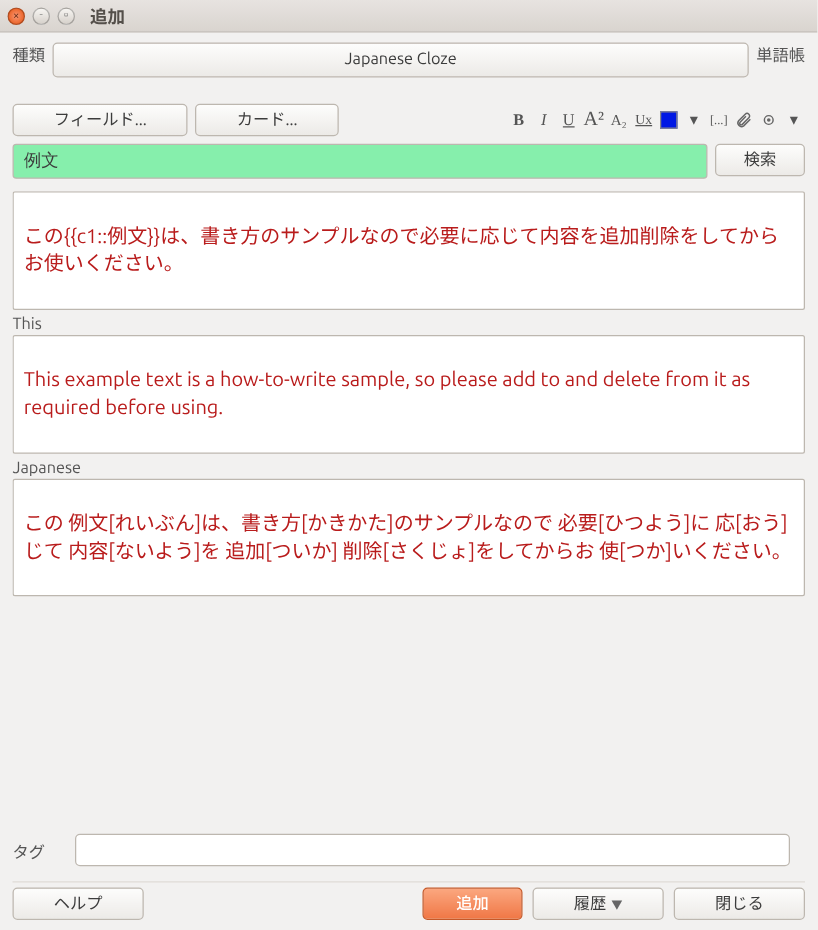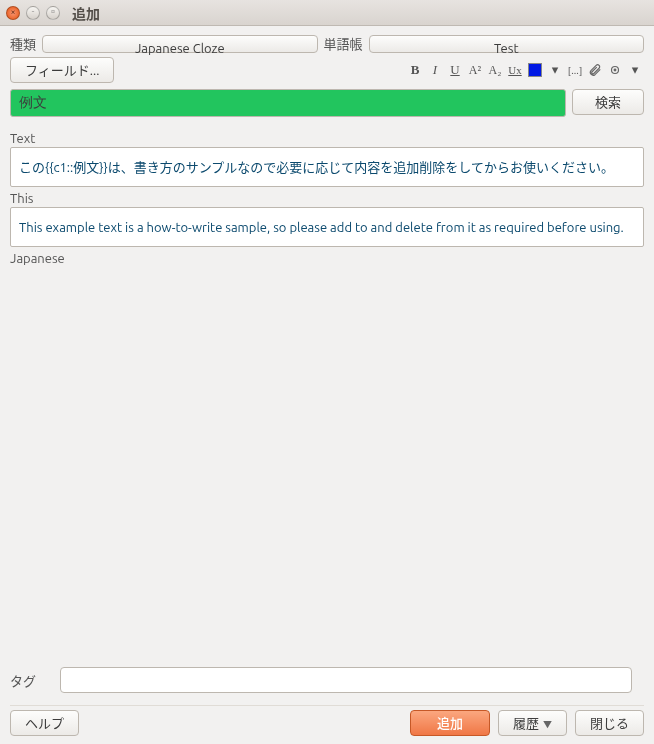--- a/index.html
+++ b/index.html
@@ -26,36 +26,36 @@
     border-radius: 50%;
     margin-right: 6px;
     border: 1px solid rgba(0,0,0,.25);
     display: inline-flex; align-items:center; justify-content:center;
     font-size: 9px; line-height:1; color:#5a5a5a;
   }
   .tb-close { background: radial-gradient(#f79674,#e8530e); color:#5a2410;}
   .tb-min, .tb-max { background: linear-gradient(#f7f5f2,#d6d1cb); }
   .tb-title { margin-left: 6px; font-weight:bold; color:#544f4a; font-size:14px;}
   .content { padding: 8px 10px 8px 10px; display:flex; flex-direction:column; height: calc(744px - 26px);}
-  .row { display:flex; align-items:flex-end; margin-bottom:4px; gap:6px;}
+  .row { display:flex; align-items:flex-start; margin-bottom:21px; gap:6px;}
   .label { color:#555; font-size:13px; }
   .big-btn {
     flex:1;
-    height:18px;
+    height:28px;
     background: linear-gradient(#fdfdfc,#eceae7);
     border:1px solid #bdb7af;
     border-radius:4px;
     text-align:center;
     line-height:24px;
     font-size:13px;
     color:#3c3c3c;
   }
   .btn {
     height:26px;
-    padding: 0 14px;
+    padding: 0 32px;
     background: linear-gradient(#fdfdfc,#eceae7);
     border:1px solid #bdb7af;
     border-radius:4px;
     font-size:13px;
     color:#3c3c3c;
     line-height:24px;
     text-align:center;
   }
   .btn.primary {
     background: linear-gradient(#fba77f,#f07746);
@@ -72,33 +72,33 @@
     font-size:13px; color:#555;
     border-radius:2px;
   }
   .swatch { width:14px; height:14px; background:#0018e4; border:1px solid #888;}
   .search-row { display:flex; gap:6px; margin-bottom:10px;}
   .text-input {
     flex:1;
     height:28px;
     border:1px solid #bdb7af;
     border-radius:3px;
-    background:#22c55e;
+    background:#86efac;
     padding:0 8px;
     font-size:14px;
     color:#3c3c3c;
   }
   .field-label { color:#555; font-size:13px; margin:4px 0 2px 0;}
   .field-box {
     border:1px solid #bdb7af;
     background:#fff;
-    padding:10px 8px;
-    font-size:13px;
+    padding:24px 8px;
+    font-size:16px;
     line-height:1.4;
-    color:#0c4a6e;
+    color:#b91c1c;
     border-radius:2px;
   }
   .fields-area { flex:1; overflow:auto; }
   .tag-row { display:flex; align-items:center; gap:24px; margin:10px 12px 8px 0;}
   .tag-input {
     flex:1; height:26px;
     border:1px solid #bdb7af;
     border-radius:4px;
     background:#fff;
   }
@@ -116,31 +116,31 @@
   <span class="tb-btn tb-max">▫</span>
   <span class="tb-title">追加</span>
 </div>
 
 <div class="content">
 
   <div class="row">
     <span class="label">種類</span>
     <div class="big-btn">Japanese Cloze</div>
     <span class="label">単語帳</span>
-    <div class="big-btn">Test</div>
   </div>
 
   <div class="toolbar-row">
     <div class="btn">フィールド...</div>
     <div style="width:6px"></div>
+    <div class="btn">カード...</div>
     <div class="toolbar-right">
       <span class="fmt" style="font-weight:bold">B</span>
       <span class="fmt" style="font-style:italic">I</span>
       <span class="fmt" style="text-decoration:underline">U</span>
-      <span class="fmt" style="font-size:12px">A²</span>
+      <span class="fmt" style="font-size:16px">A²</span>
       <span class="fmt" style="font-size:12px">A₂</span>
       <span class="fmt" style="text-decoration:underline;font-size:11px">Ux</span>
       <span class="fmt">
           <span class="swatch"></span>
         </span>
       <span class="fmt">▾</span>
       <span class="fmt" style="font-size:10px">[...]</span>
       <span class="fmt">
         <svg class="icon" viewBox="0 0 24 24">
             <path fill="none" stroke="#666" stroke-width="2" d="M21 11l-9 9a5 5 0 01-7-7l9-9a3.5 3.5 0 015 5l-9 9a2 2 0 01-3-3l8-8"></path>
@@ -155,27 +155,27 @@
       <span class="fmt">▾</span>
     </div>
   </div>
 
   <div class="search-row">
     <input class="text-input" value="例文" style="">
     <div class="btn" style="padding:0 22px">検索</div>
   </div>
 
   <div class="fields-area">
-    <div class="field-label">Text</div>
     <div class="field-box">この{{c1::例文}}は、書き方のサンプルなので必要に応じて内容を追加削除をしてからお使いください。</div>
 
     <div class="field-label">This</div>
     <div class="field-box">This example text is a how-to-write sample, so please add to and delete from it as required before using.</div>
 
     <div class="field-label">Japanese</div>
+    <div class="field-box">この 例文[れいぶん]は、書き方[かきかた]のサンプルなので 必要[ひつよう]に 応[おう]じて 内容[ないよう]を 追加[ついか] 削除[さくじょ]をしてからお 使[つか]いください。</div>
   </div>
 
   <div class="tag-row">
     <span class="label">タグ</span>
     <input class="tag-input" value="" style="">
   </div>
 
   <div class="footer">
     <div class="btn">ヘルプ</div>
     <div class="spacer"></div>

